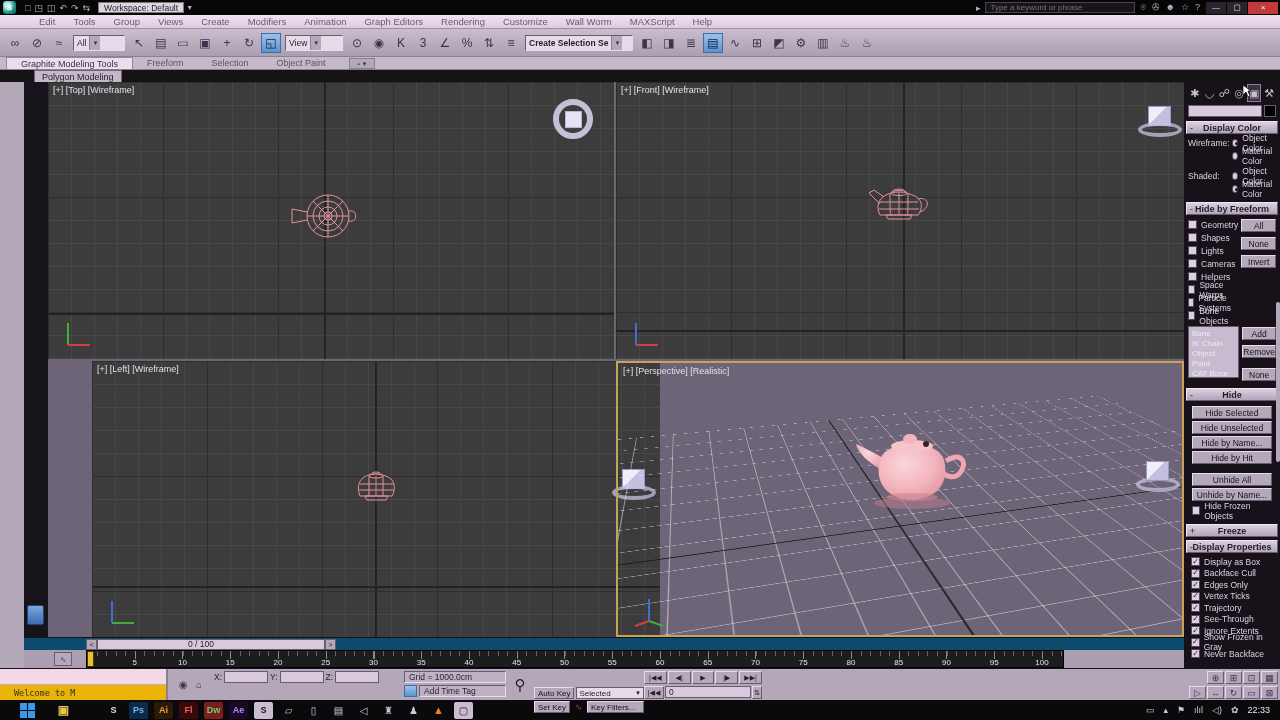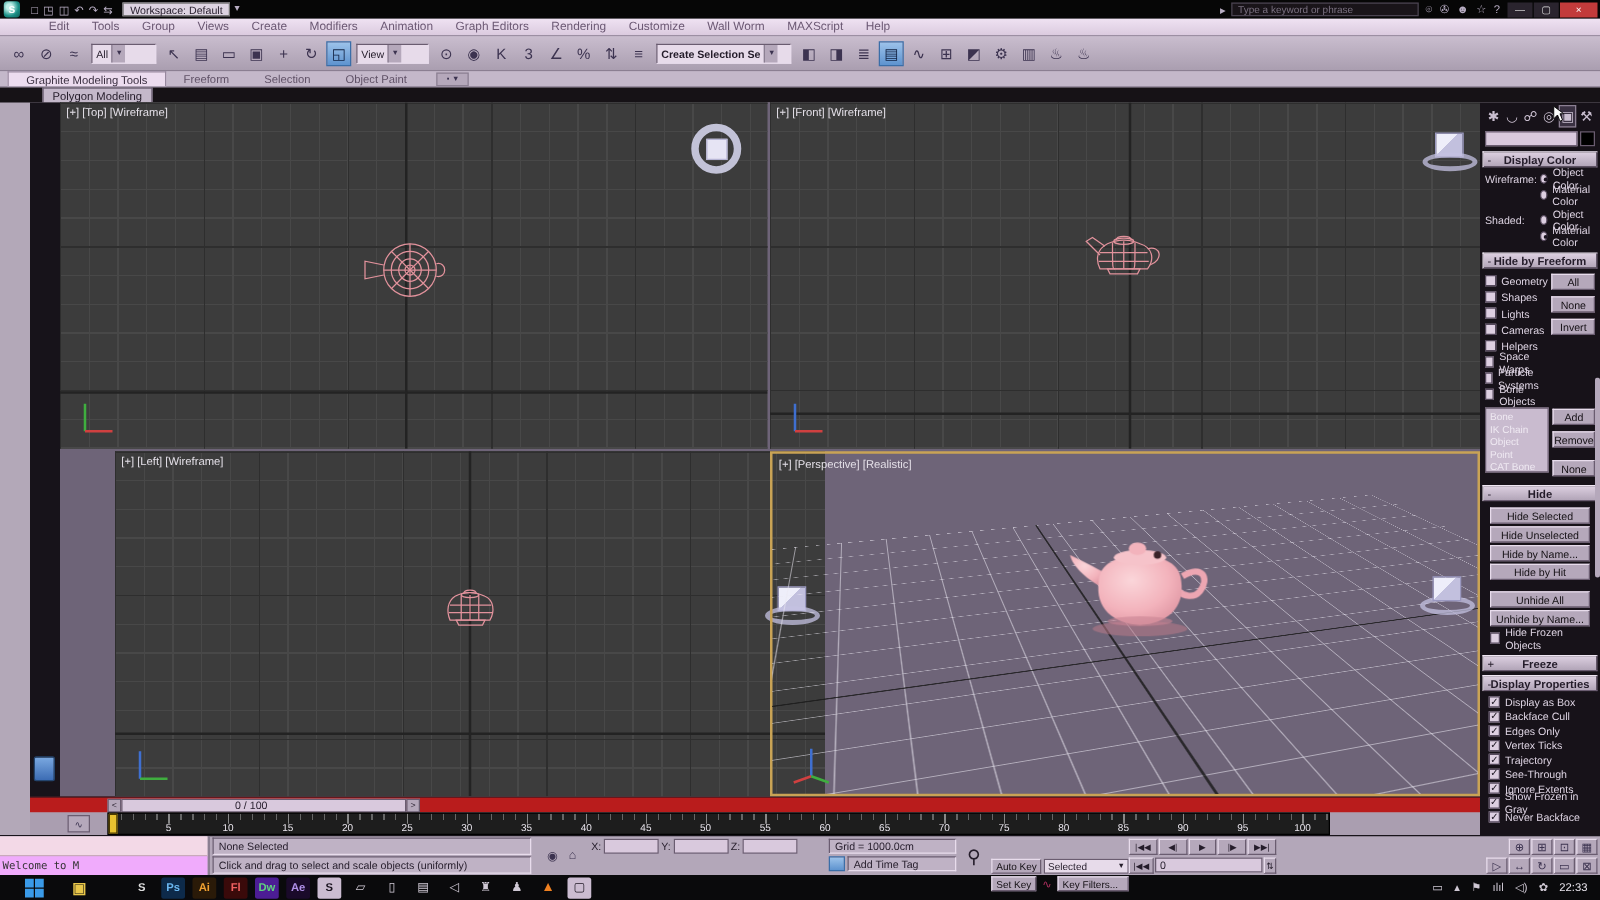--- a/index.html
+++ b/index.html
@@ -98,42 +98,42 @@
 .cat-list{background:#c9bbcf;border:1px solid #6a5c70;color:#efe9f2;font-size:8px;line-height:10px;padding:2px 3px;height:52px;margin-top:4px;width:70px;}
 .listbtns{display:flex;flex-direction:column;gap:5px;margin-top:4px;}
 .hide-btns .pbtn{margin:2px 4px;}
 .gapline{height:5px;}
 .dc-grid{display:grid;grid-template-columns:44px 1fr;row-gap:1px;align-items:center;}
 .dc-lab{color:#ded4e3;}
 .dc-opt{display:flex;align-items:center;gap:4px;height:12px;}
 .cp-scroll{position:absolute;right:0;top:220px;width:4px;height:160px;background:#b5a8bb;border-radius:2px;}
 
 
-.trackrow{height:13px;background:#b91c1c;display:flex;align-items:center;border-top:1px solid #17131a;}
+.trackrow{height:13px;background:#0c4a6e;display:flex;align-items:center;border-top:1px solid #17131a;}
 .trk-arrow{width:11px;height:11px;margin-left:62px;background:#b5a8bb;border:1px solid #6a5c70;display:flex;align-items:center;justify-content:center;font-size:7px;color:#241c2a;}
 .trk-arrow.r{margin-left:0;}
 .trk-field{width:228px;height:11px;background:#d9c9dd;border:1px solid #6a5c70;font-size:8.5px;display:flex;align-items:center;padding-left:90px;color:#241c2a;}
 .timerow{height:18px;background:#aa9eb0;display:flex;align-items:stretch;}
 .time-icons{width:62px;display:flex;align-items:center;gap:4px;padding-left:30px;}
 .time-ic{width:18px;height:14px;background:#b5a8bb;border:1px solid #6a5c70;display:flex;align-items:center;justify-content:center;font-size:8px;color:#3c3350;}
 .ruler{position:relative;width:978px;background:#1d1d1d;border:1px solid #000;
 background-image:
  repeating-linear-gradient(to right,#888 0 1px,transparent 1px 47.75px),
  repeating-linear-gradient(to right,#666 0 1px,transparent 1px 9.55px);
 background-size:100% 8px,100% 5px;background-repeat:no-repeat;}
 .tick-label{position:absolute;bottom:0;transform:translateX(-50%);font-size:8px;color:#e8e4ec;}
 .slider{position:absolute;left:0;top:0;width:7px;height:100%;background:#e8c230;border:1px solid #4a3a00;}
 .time-tail{flex:1;}
 
 
 .statusbar{height:32px;background:#b3a7b9;display:flex;border-top:1px solid #17131a;}
 .srow2{display:flex;flex-direction:column;}
 .listener{width:168px;display:flex;flex-direction:column;border-right:2px solid #8b7f92;}
 .listen-top{flex:1;background:#f3d9e7;border-bottom:1px solid #c9aabb;}
-.listen-bot{height:15px;background:#f0abfc;font-family:"DejaVu Sans Mono",monospace;font-size:8.5px;color:#333;display:flex;align-items:center;padding-left:2px;}
+.listen-bot{height:15px;background:#eab308;font-family:"DejaVu Sans Mono",monospace;font-size:8.5px;color:#333;display:flex;align-items:center;padding-left:14px;}
 .prompts{flex:1;max-width:528px;display:flex;flex-direction:column;padding:1px 2px;gap:1px;}
 .sunken{background:#bfb2c5;border:1px solid;border-color:#6a5c70 #e8dcec #e8dcec #6a5c70;display:flex;align-items:center;padding:0 4px;font-size:8.5px;color:#241c2a;}
 .prompts .sunken{flex:1;}
 .stat-ics{width:46px;display:flex;align-items:center;gap:3px;justify-content:center;}
 .sic{width:13px;height:13px;display:flex;align-items:center;justify-content:center;font-size:10px;color:#3c3350;}
 .xyzgrp{width:190px;padding-top:2px;}
 .xyzrow{display:flex;align-items:center;gap:2px;}
 .xyz-lab{font-size:8.5px;color:#241c2a;}
 .xyz-field{width:44px;height:12px;background:#d9c9dd;border:1px solid #6a5c70;}
 .gridgrp{width:102px;display:flex;flex-direction:column;gap:2px;padding-top:2px;}
@@ -158,21 +158,21 @@
 .taskbar{height:20px;background:#0a0a0c;display:flex;align-items:center;color:#ddd;}
 .start{width:26px;height:16px;margin-left:14px;display:grid;grid-template-columns:7px 7px;grid-template-rows:7px 7px;gap:1px;align-content:center;justify-content:center;}
 .start i{background:#3a9ae8;display:block;}
 .tk-apps{display:flex;align-items:center;gap:6px;margin-left:14px;}
 .tk{width:19px;height:17px;display:flex;align-items:center;justify-content:center;font-size:9px;font-weight:bold;border-radius:2px;}
 .tk.hl{background:#cbbcd1;color:#1b1420;}
 .i-folder{color:#e8c64a;font-size:12px;}
 .i-ps{background:#0d2a4a;color:#6ab6f0;}
 .i-ai{background:#2a1a08;color:#f0a030;}
 .i-fl{background:#3a0a0a;color:#f06060;}
-.i-dw{background:#4c1d95;color:#60d080;}
+.i-dw{background:#7f1d1d;color:#60d080;}
 .i-ae{background:#1a0a2a;color:#b090e8;}
 .i-max{background:radial-gradient(circle at 35% 35%,#bff0e8 0 20%,#1c8f86 60%,#0c5a54);color:#fff;}
 .i-gray{color:#cfc8d4;font-size:10px;font-weight:normal;}
 .i-vlc{color:#f08020;font-size:11px;}
 .tray{margin-left:auto;display:flex;align-items:center;gap:9px;margin-right:10px;font-size:8.5px;color:#cfc8d4;}
 .tray .tic{font-size:9px;}
 .clock{font-size:9px;color:#e8e4ec;}
 svg{display:block;}
 </style>
 </head>
@@ -654,24 +654,20 @@
 
       <div class="cp-scroll"></div>
     </div>
   </div>
 
   <div class="statusbar">
     <div class="listener">
       <div class="listen-top"></div>
       <div class="listen-bot">Welcome to M</div>
     </div>
-    <div class="prompts">
-      <div class="sunken">None Selected</div>
-      <div class="sunken">Click and drag to select and scale objects (uniformly)</div>
-    </div>
     <div class="stat-ics">
 
     <span class="sic">◉</span>
         <span class="sic">⌂</span>
       </div>
     <div class="xyzgrp srow2">
       <div class="xyzrow">
         <span class="xyz-lab">X:</span>
         <span class="xyz-field"></span>
         <span class="xyz-lab">Y:</span>

